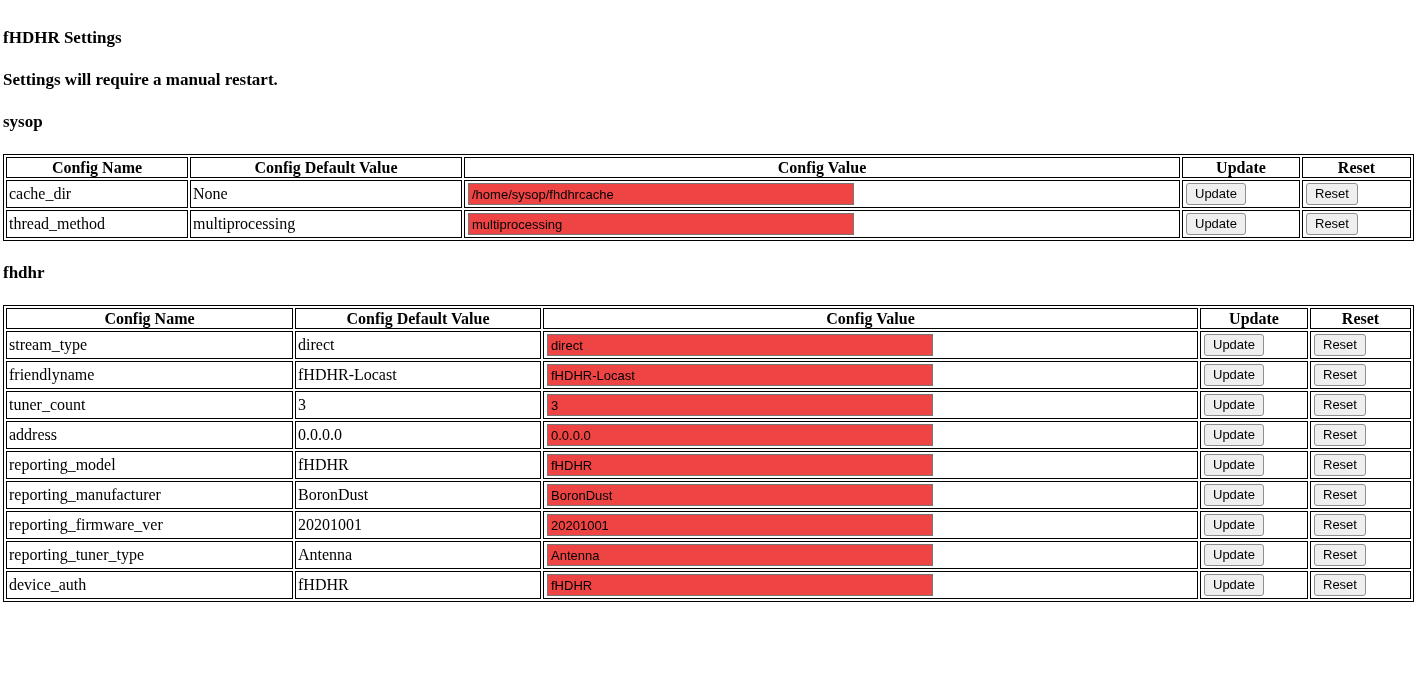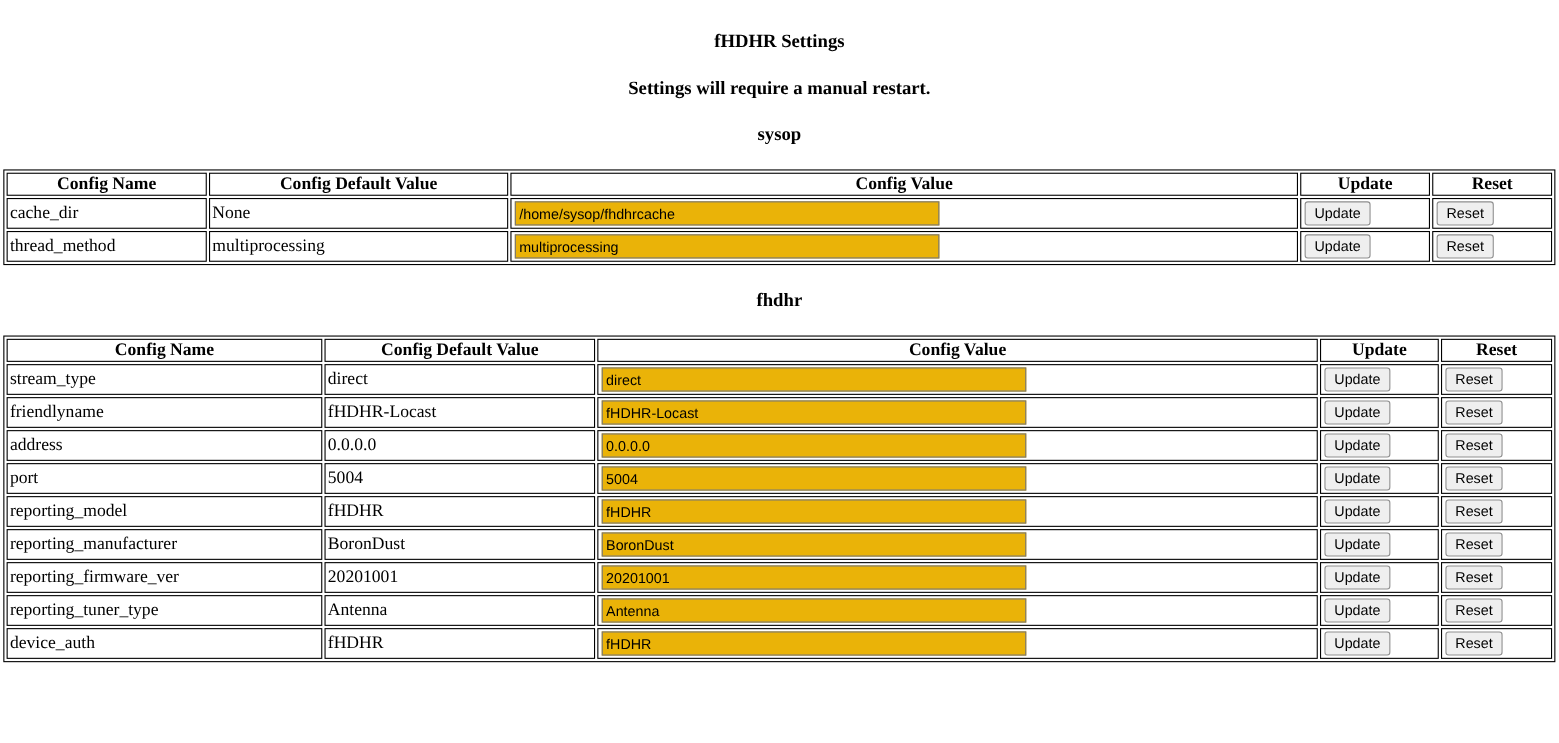--- a/index.html
+++ b/index.html
@@ -8,21 +8,21 @@
     color: #000000;
     margin: 0;
     font-family: "Liberation Serif", serif;
   }
   body { padding: 2px 3px; width: 1411px; }
 
   .heading {
     font-family: "Liberation Serif", serif;
     font-size: 17px;
     font-weight: bold;
-    text-align: center;
+    text-align: left;
     margin: 22px 0;
   }
   .heading.first { margin-top: 26px; }
 
   table.config-table {
     table-layout: fixed;
     width: 1409px;
     border-collapse: separate;
     border-spacing: 2px;
     border: 1px solid #000000;
@@ -64,21 +64,21 @@
   .table-fhdhr .col2 { width: 246px; }
   .table-fhdhr .col3 { width: 655px; }
   .table-fhdhr .col4 { width: 108px; }
 
   input.value-input {
     width: 378px;
     height: 16px;
     font-family: "Liberation Sans", sans-serif;
     font-size: 13px;
     color: #000000;
-    background: #eab308;
+    background: #ef4444;
     border: 1px solid #767676;
     border-radius: 0;
     padding: 2px 3px;
     margin: 2px 0 2px 1px;
     display: inline-block;
     vertical-align: middle;
   }
   button.form-button {
     font-family: "Liberation Sans", sans-serif;
     font-size: 13px;
@@ -162,30 +162,30 @@
             <td><button class="form-button" type="button">Reset</button></td>
           </tr>
           <tr>
             <td>friendlyname</td>
             <td>fHDHR-Locast</td>
             <td><input type="text" class="value-input" value="fHDHR-Locast" style=""></td>
             <td><button class="form-button" type="button">Update</button></td>
             <td><button class="form-button" type="button">Reset</button></td>
           </tr>
           <tr>
+            <td>tuner_count</td>
+            <td>3</td>
+            <td><input type="text" class="value-input" value="3" style=""></td>
+            <td><button class="form-button" type="button">Update</button></td>
+            <td><button class="form-button" type="button">Reset</button></td>
+          </tr>
+          <tr>
             <td>address</td>
             <td>0.0.0.0</td>
             <td><input type="text" class="value-input" value="0.0.0.0" style=""></td>
-            <td><button class="form-button" type="button">Update</button></td>
-            <td><button class="form-button" type="button">Reset</button></td>
-          </tr>
-          <tr>
-            <td>port</td>
-            <td>5004</td>
-            <td><input type="text" class="value-input" value="5004" style=""></td>
             <td><button class="form-button" type="button">Update</button></td>
             <td><button class="form-button" type="button">Reset</button></td>
           </tr>
           <tr>
             <td>reporting_model</td>
             <td>fHDHR</td>
             <td><input type="text" class="value-input" value="fHDHR" style=""></td>
             <td><button class="form-button" type="button">Update</button></td>
             <td><button class="form-button" type="button">Reset</button></td>
           </tr>

